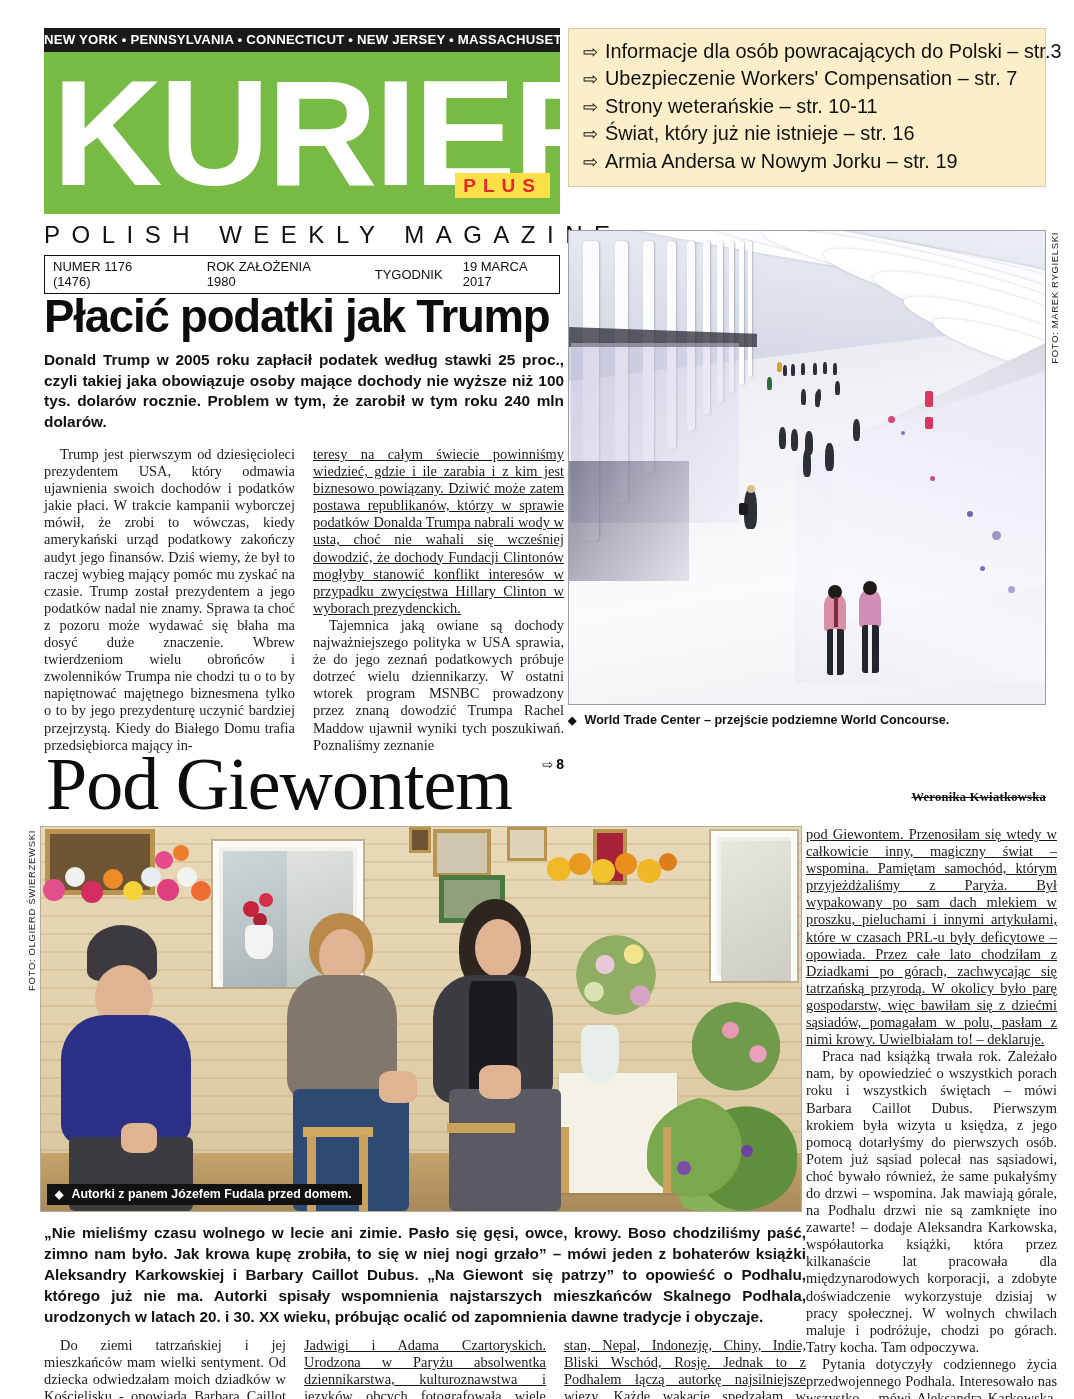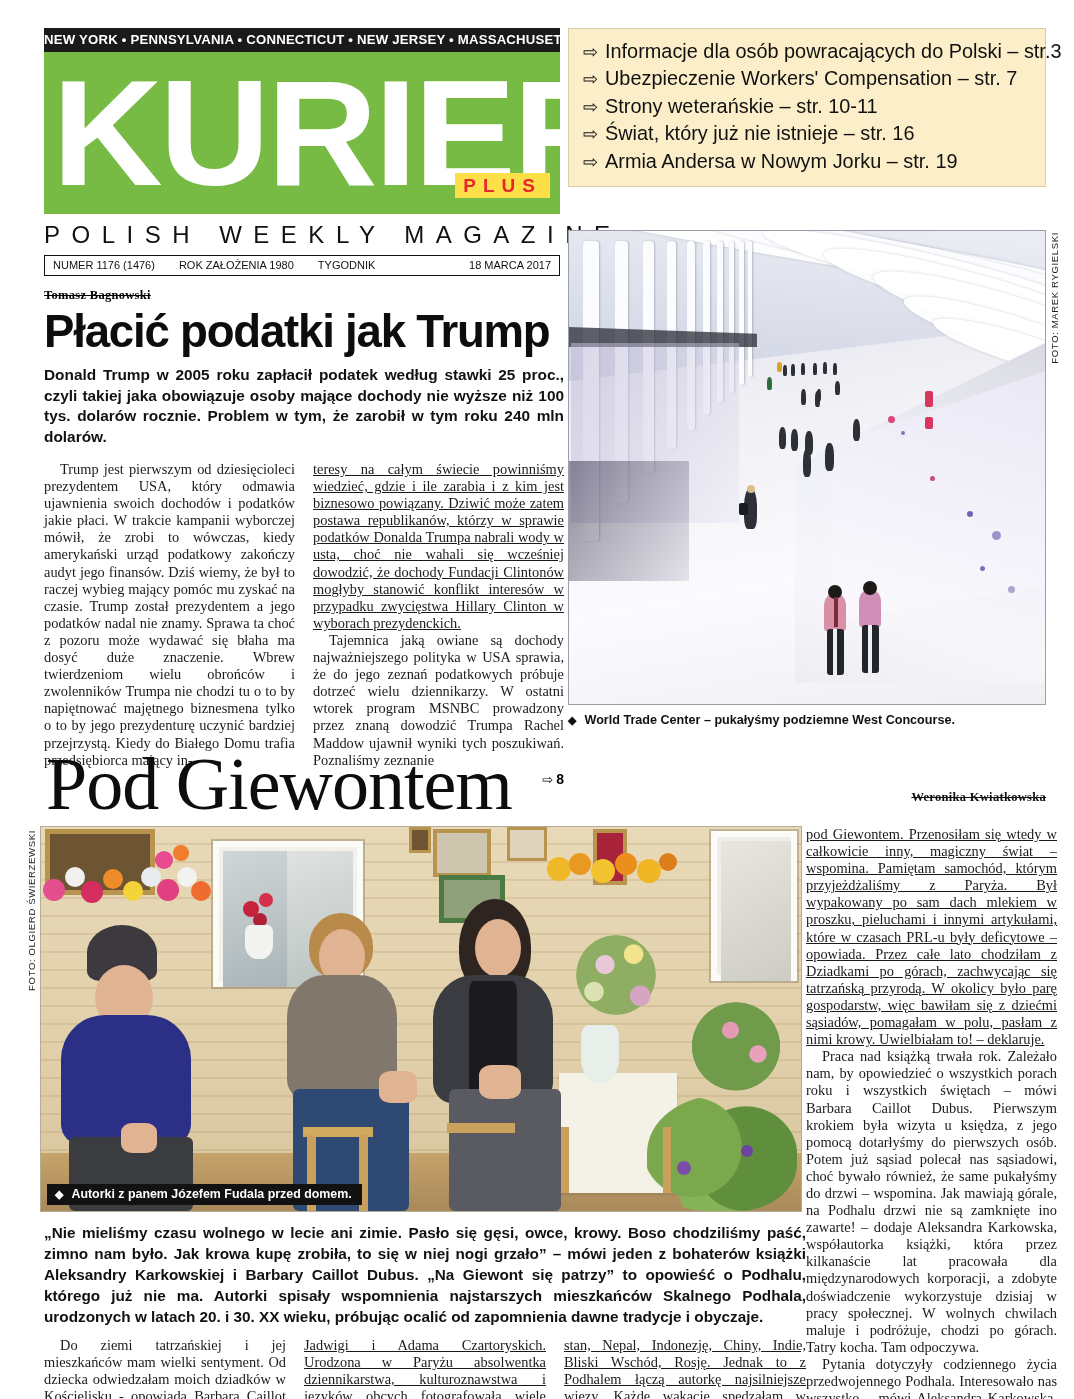--- a/index.html
+++ b/index.html
@@ -38,21 +38,21 @@
     font-weight:bold; color:#e8262d; font-size:19px; letter-spacing:7px;
   }
   .pwm {
     font-family:"Liberation Sans", sans-serif;
     font-size:24px; letter-spacing:11.5px; color:#111;
     text-align:center; padding:7px 0 6px 0; white-space:nowrap;
   }
   .issue-bar {
     border:1.5px solid #111; display:flex; align-items:center;
     font-family:"Liberation Sans", sans-serif;
-    font-size:11px; color:#111; padding:3px 8px 4px 8px;
+    font-size:13px; color:#111; padding:3px 8px 4px 8px;gap:20px;
   }
   .issue-bar .ib-num { }
   .issue-bar .ib-year { margin-left:24px; }
   .issue-bar .ib-week { margin-left:24px; }
   .issue-bar .ib-date { margin-left:auto; }
 
   
   .toc {
     position:absolute; left:568px; top:28px; width:478px;
     background:#fbeec8; border:1px solid #d9cfa6;
@@ -278,21 +278,21 @@
       <div class="logo-word">KURIER</div>
       <div class="plus-box">
         <span>PLUS</span>
       </div>
     </div>
     <div class="pwm">POLISH WEEKLY MAGAZINE</div>
     <div class="issue-bar">
       <span class="ib-num">NUMER 1176 (1476)</span>
       <span class="ib-year">ROK ZAŁOŻENIA 1980</span>
       <span class="ib-week">TYGODNIK</span>
-      <span class="ib-date">18 MARCA 2017</span>
+      <span class="ib-date">19 MARCA 2017</span>
     </div>
   </div>
 
   <div class="toc">
     <div class="toc-list">
       <div class="toc-item">
         <span class="toc-arrow">⇨</span>
         <span class="toc-text">Informacje dla osób powracających do Polski – str.3</span>
       </div>
       <div class="toc-item">
@@ -308,21 +308,20 @@
         <span class="toc-text">Świat, który już nie istnieje – str. 16</span>
       </div>
       <div class="toc-item">
         <span class="toc-arrow">⇨</span>
         <span class="toc-text">Armia Andersa w Nowym Jorku – str. 19</span>
       </div>
     </div>
   </div>
 
   <div class="art1">
-    <div class="byline-strike">Tomasz Bagnowski</div>
     <div class="head1">Płacić podatki jak Trump</div>
     <div class="lead1">Donald Trump w 2005 roku zapłacił podatek według stawki 25 proc., czyli takiej jaka obowiązuje osoby mające dochody nie wyższe niż 100 tys. dolarów rocznie. Problem w tym, że zarobił w tym roku 240 mln dolarów.</div>
     <div class="cols2">
       <div class="col">
         <div class="body-text">
           <p>Trump jest pierwszym od dziesięcioleci prezydentem USA, który odmawia ujawnienia swoich dochodów i podatków jakie płaci. W trakcie kampanii wyborczej mówił, że zrobi to wówczas, kiedy amerykański urząd podatkowy zakończy audyt jego finansów. Dziś wiemy, że był to raczej wybieg mający pomóc mu zyskać na czasie. Trump został prezydentem a jego podatków nadal nie znamy. Sprawa ta choć z pozoru może wydawać się błaha ma dosyć duże znaczenie. Wbrew twierdzeniom wielu obrońców i zwolenników Trumpa nie chodzi tu o to by napiętnować majętnego biznesmena tylko o to by jego prezydenturę uczynić bardziej przejrzystą. Kiedy do Białego Domu trafia przedsiębiorca mający in-</p>
         </div>
       </div>
       <div class="col">
         <div class="body-text">
@@ -406,21 +405,21 @@
       <div class="p1-legs" style="left:264px;top:398px;width:4px;height:46px;background:#f0efef;"></div>
       <div class="p1-legs" style="left:265px;top:366px;width:4px;height:30px;background:#7a2c3c;"></div>
 
       <div class="p1-person pink" style="left:290px;top:360px;width:22px;height:36px;border-radius:30% 30% 12% 12%;background:#cf8fb6;"></div>
       <div class="p1-head" style="left:294px;top:350px;width:14px;height:14px;background:#1d1a18;"></div>
       <div class="p1-legs" style="left:293px;top:394px;width:17px;height:48px;border-radius:3px;"></div>
       <div class="p1-legs" style="left:299px;top:394px;width:4px;height:48px;background:#f0efef;"></div>
     </div>
     <div class="caption1">
       <span class="dia">◆</span>
-      <span>World Trade Center – pukałyśmy podziemne West Concourse.</span>
+      <span>World Trade Center – przejście podziemne World Concourse.</span>
     </div>
   </div>
   <div class="credit-v">FOTO: MAREK RYGIELSKI</div>
 
   <div class="head2">Pod Giewontem</div>
   <div class="byline2">Weronika Kwiatkowska</div>
 
   <div class="photo2-wrap">
     <div class="photo2">
       <div class="wood-wall"></div>

